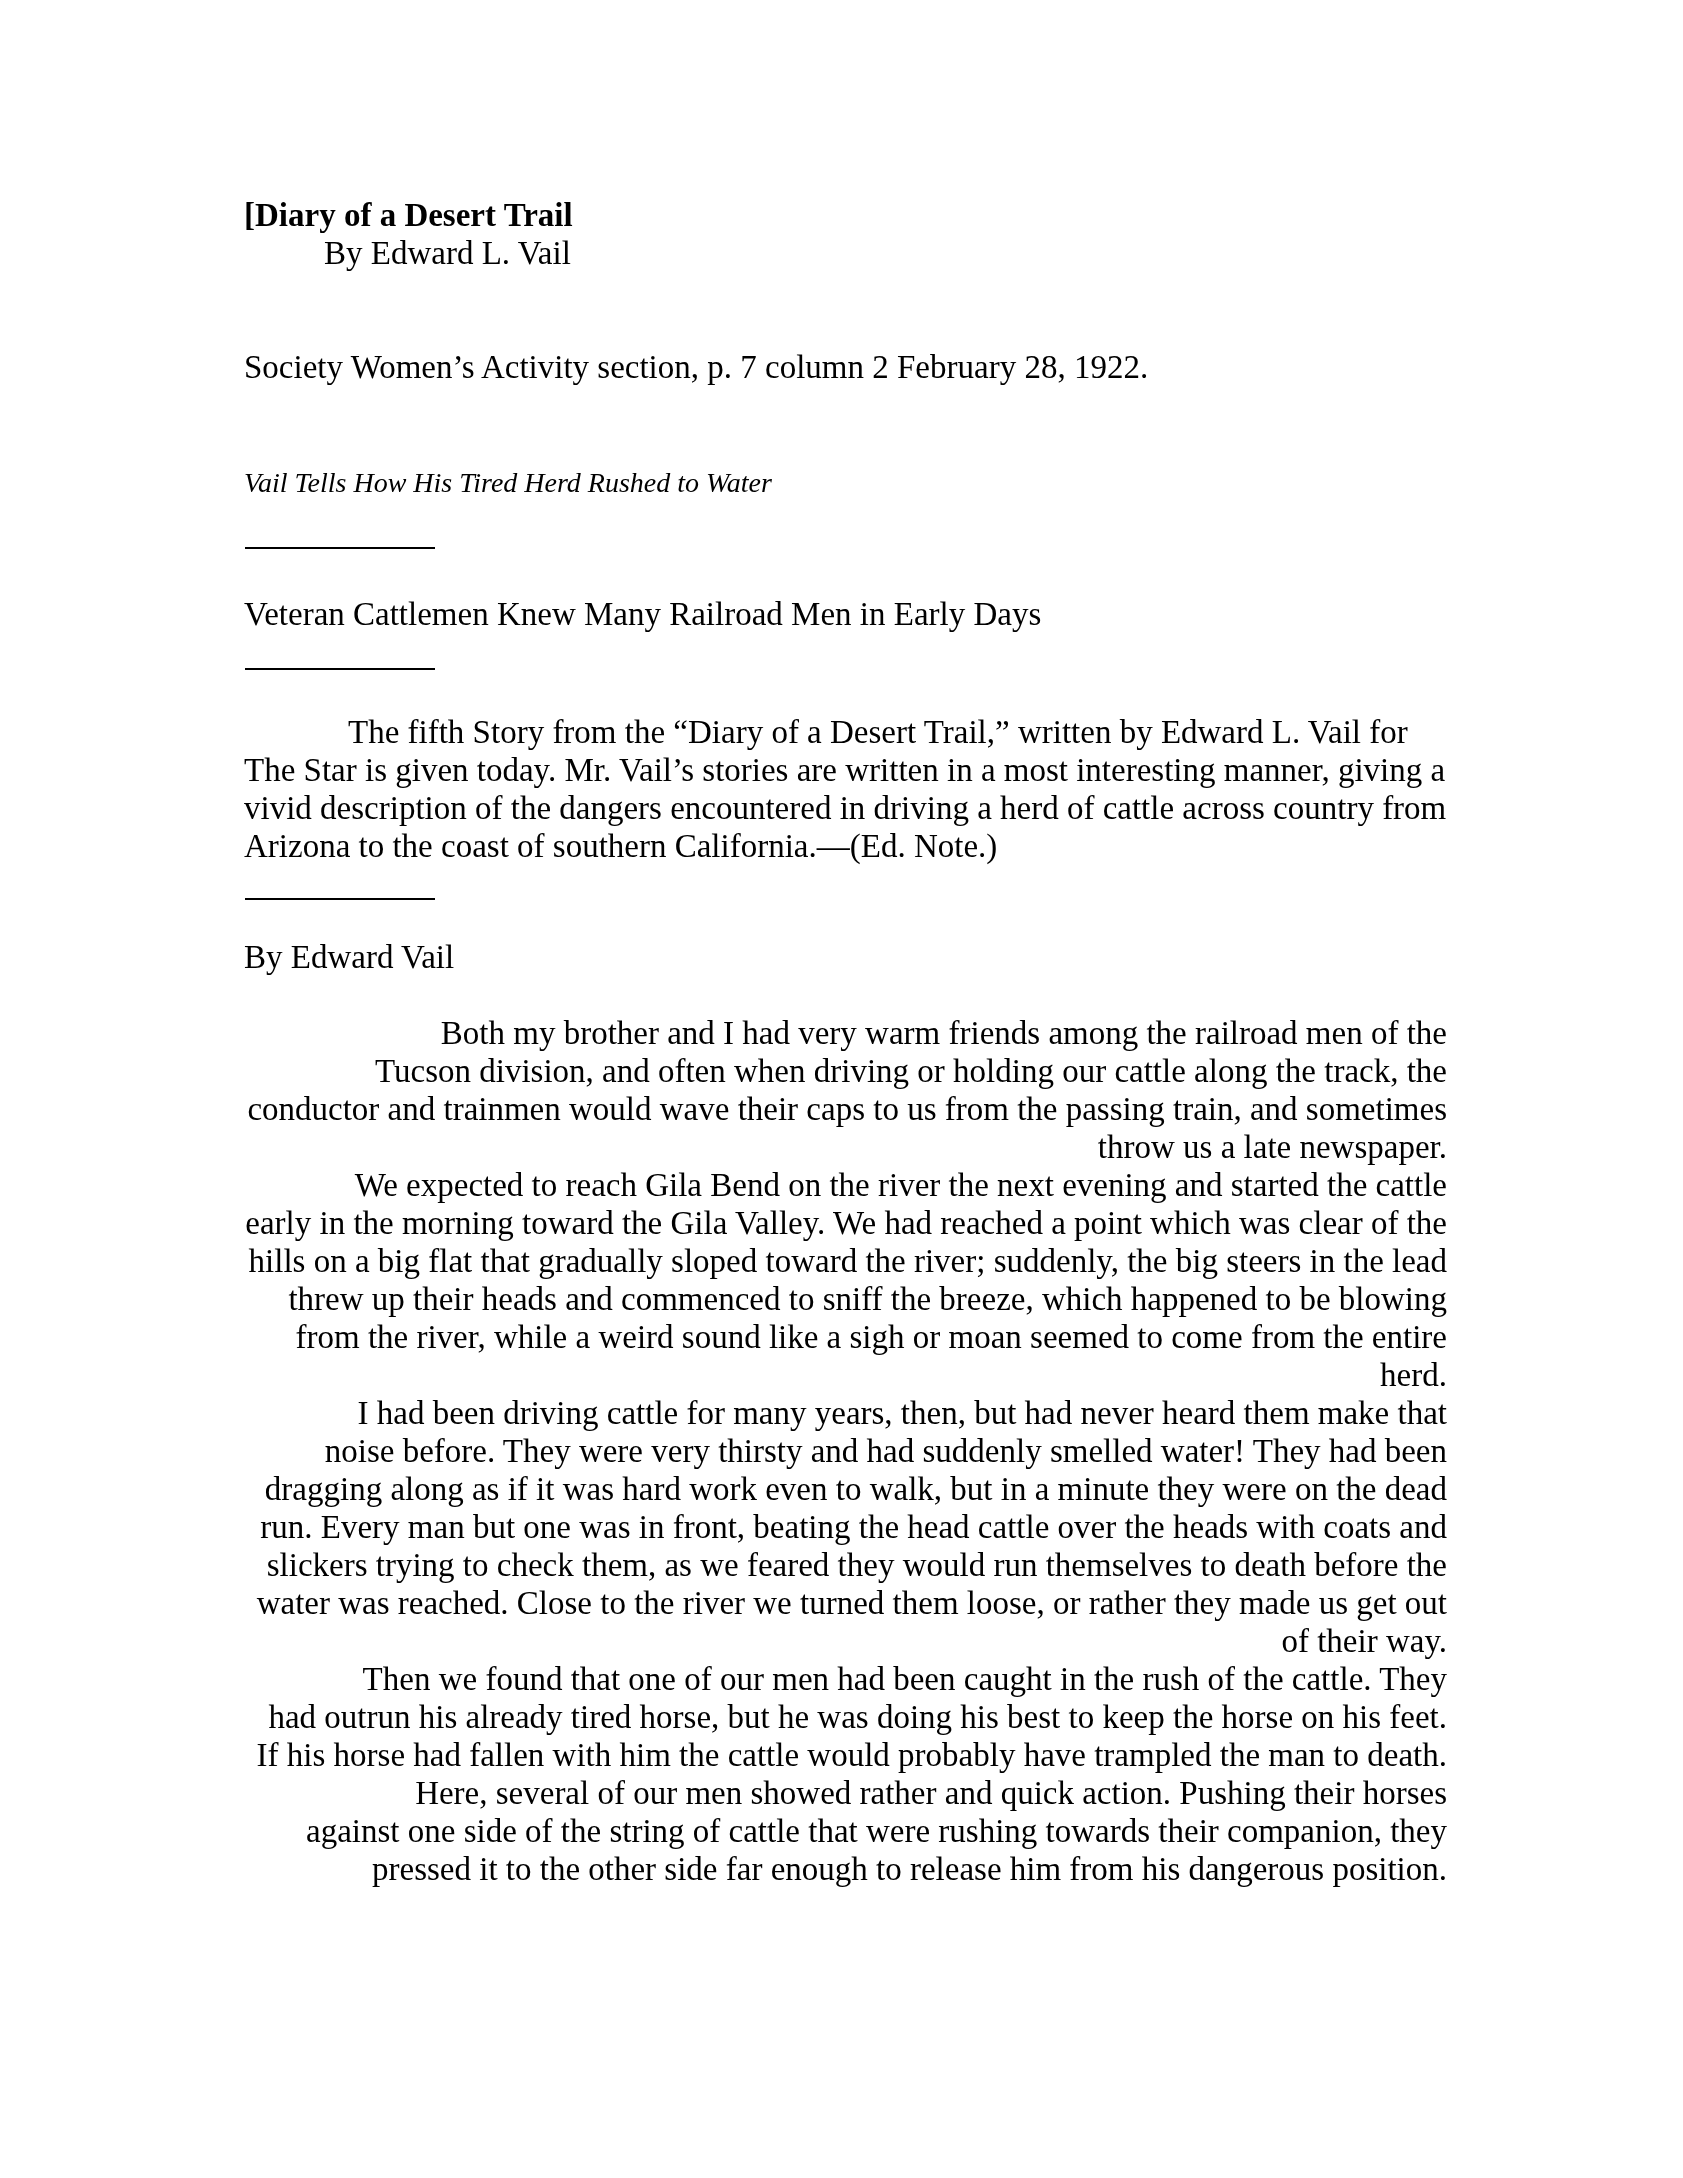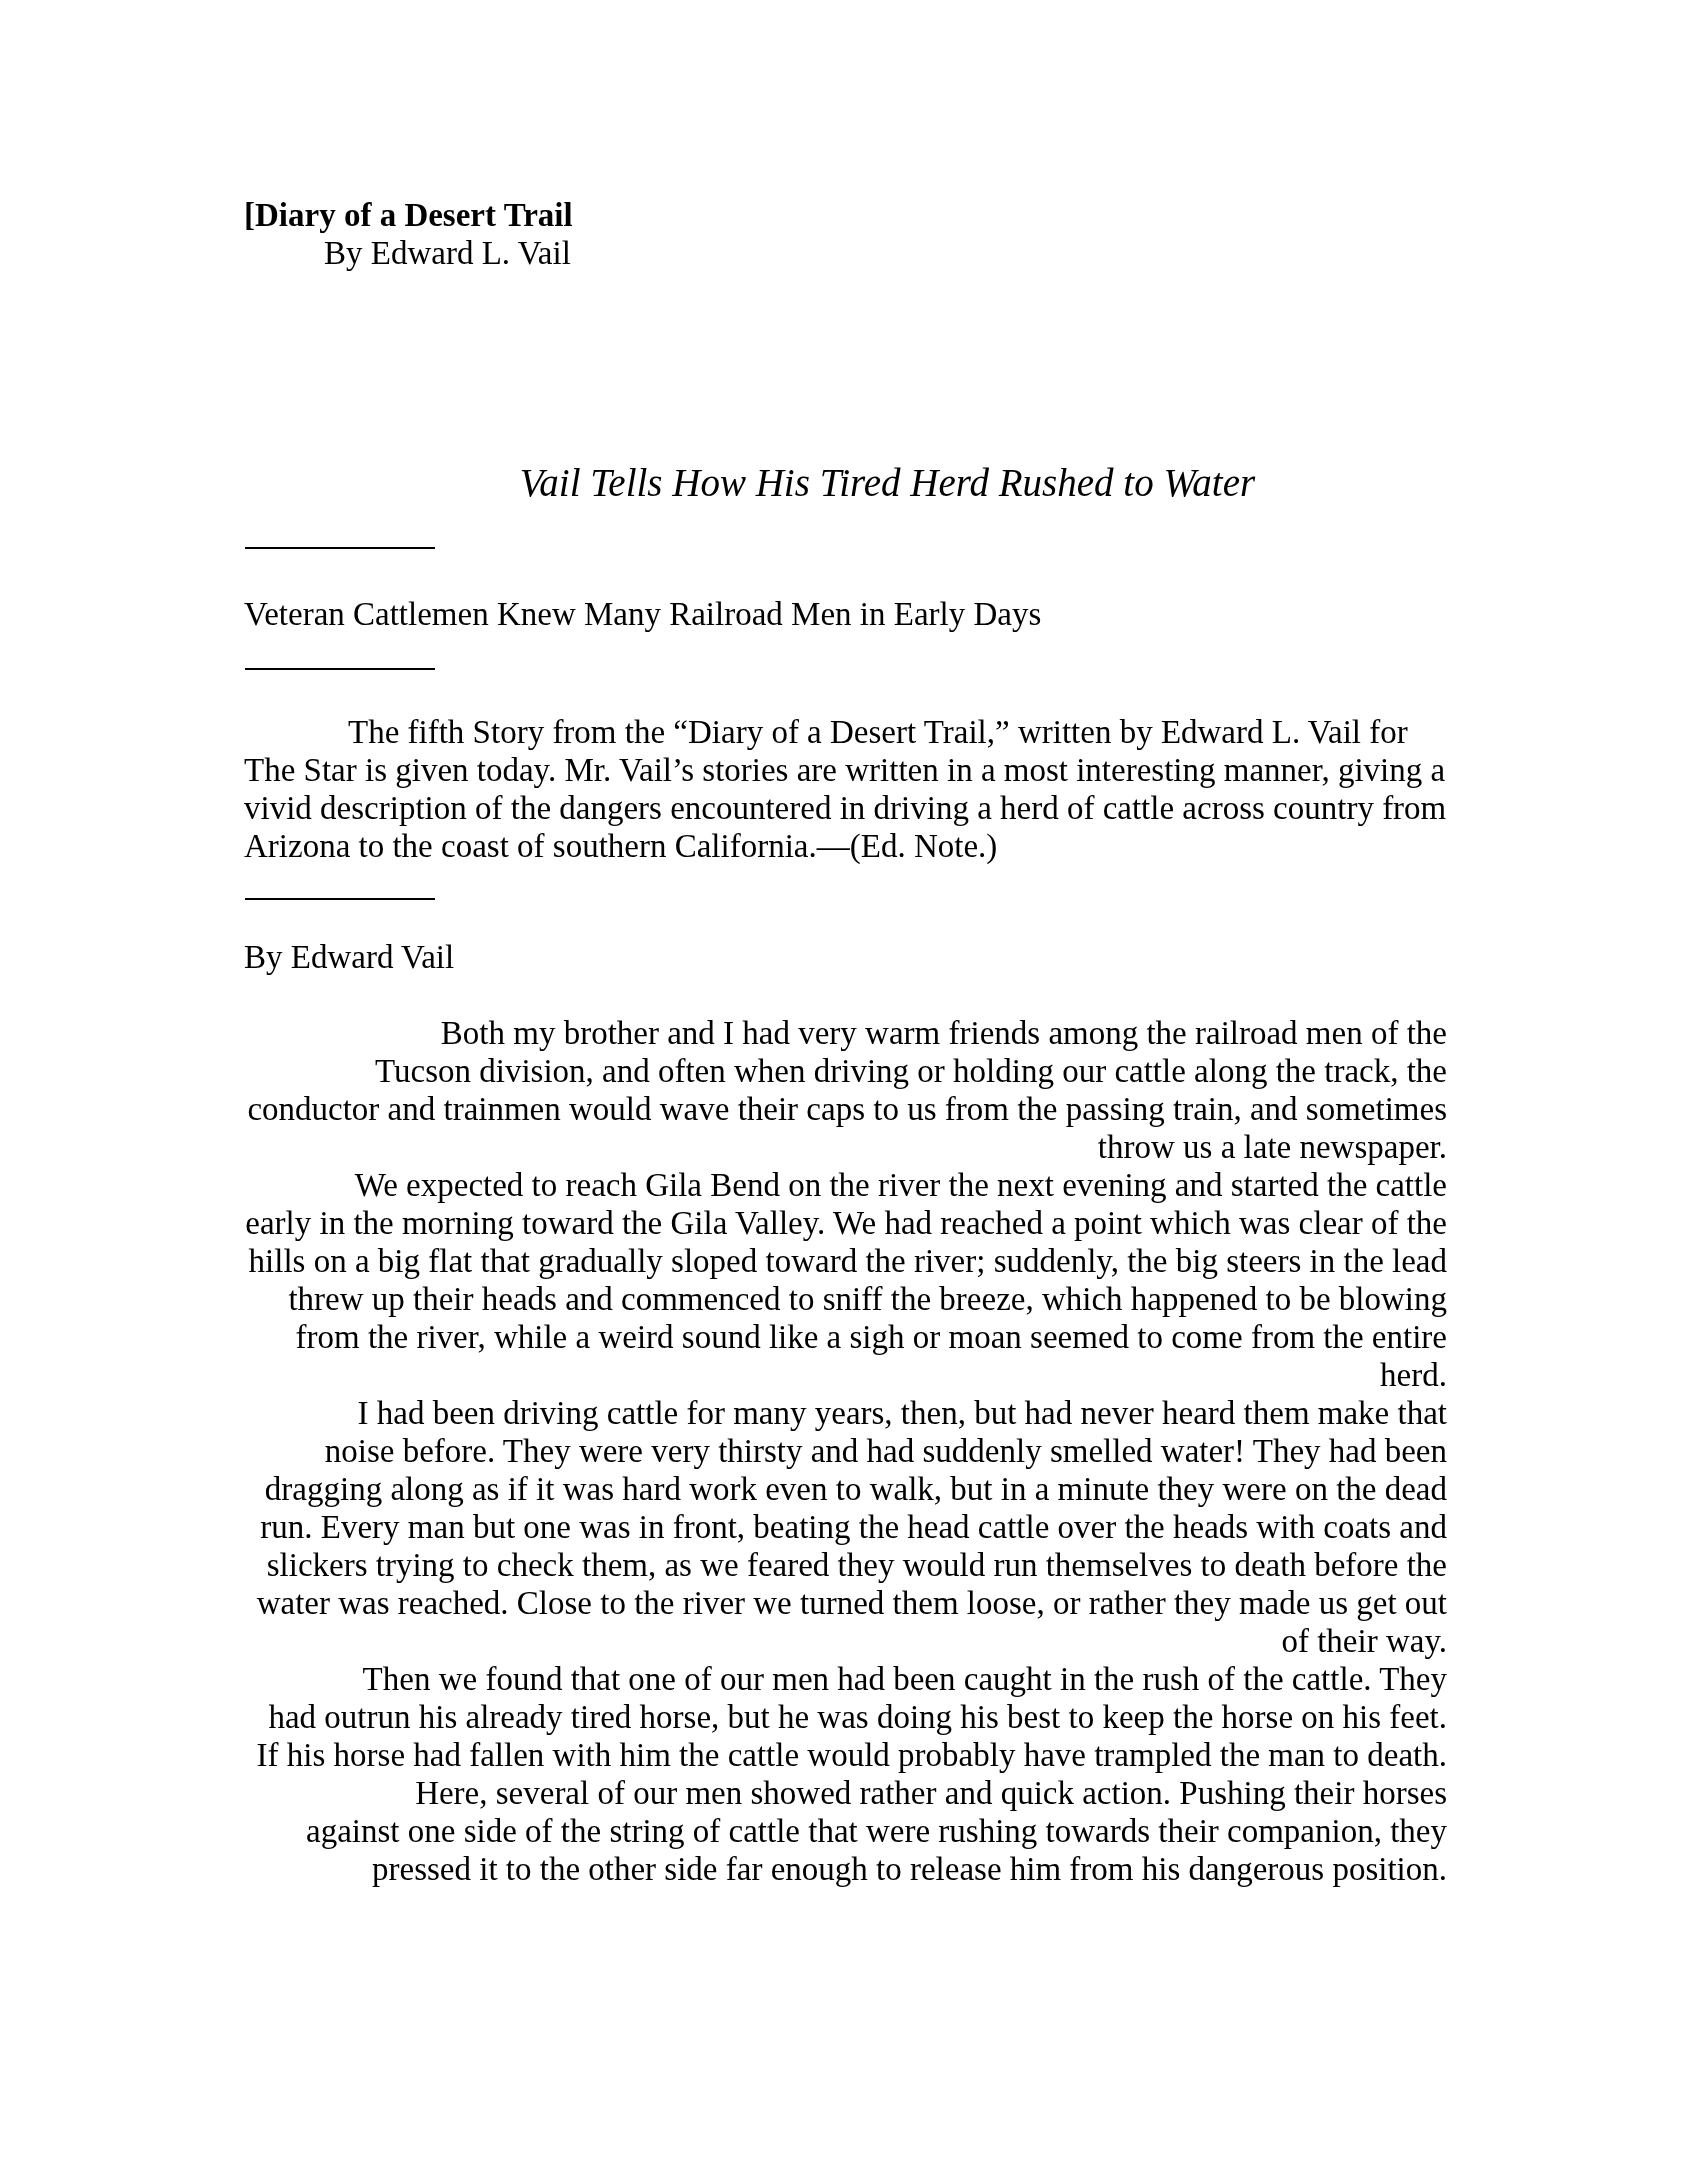--- a/index.html
+++ b/index.html
@@ -26,23 +26,22 @@
   .bold { font-weight: bold; }
 
   #header-block { top: 196px; left: 244px; width: 1203px; }
   #header-byline { margin-left: 80px; }
 
   #source-block { top: 348px; left: 244px; width: 1203px; }
 
   #headline {
     top: 460px; left: 244px; width: 1287px;
     font-style: italic;
-    font-size: 39px;
+    font-size: 28px;
     line-height: 45px;
-    text-align: center;
   }
 
   .rule {
     position: absolute;
     left: 245px;
     width: 190px;
     height: 0;
     border-top: 2px solid #000000;
   }
   #rule-1 { top: 547px; }
@@ -67,20 +66,21 @@
 </style>
 </head>
 <body>
 
 <div id="header-block" class="abs txt">
   <div class="bold">[Diary of a Desert Trail</div>
   <div id="header-byline">By Edward L. Vail</div>
 </div>
 
 <div id="source-block" class="abs txt">
+  <div>Society Women’s Activity section, p. 7 column 2 February 28, 1922.</div>
 </div>
 
 <div id="headline" class="abs">Vail Tells How His Tired Herd Rushed to Water</div>
 
 <div id="rule-1" class="rule"></div>
 
 <div id="subhead" class="abs txt">Veteran Cattlemen Knew Many Railroad Men in Early Days</div>
 
 <div id="rule-2" class="rule"></div>
 

